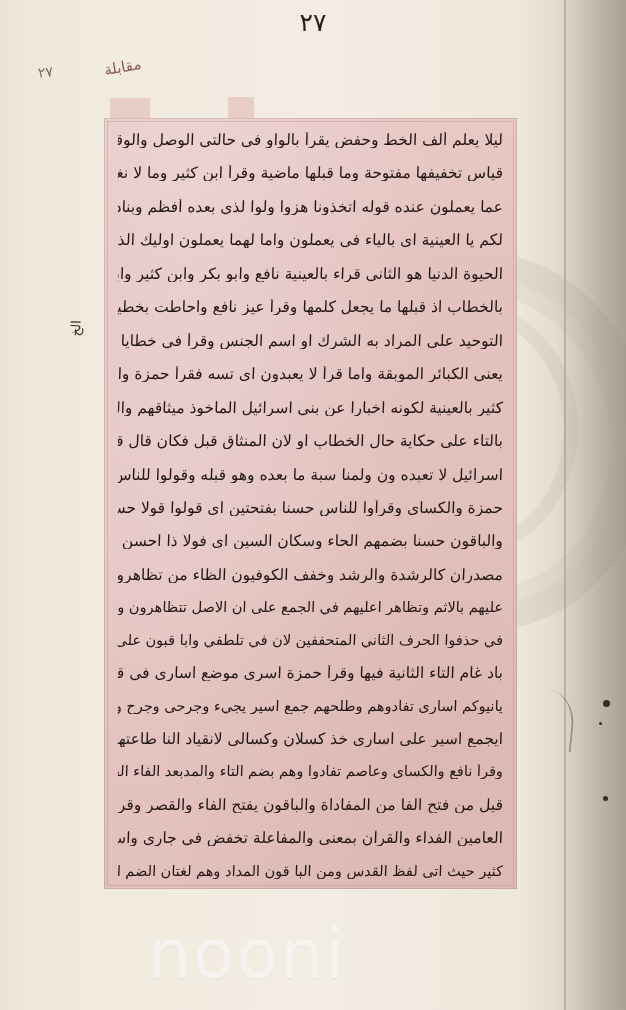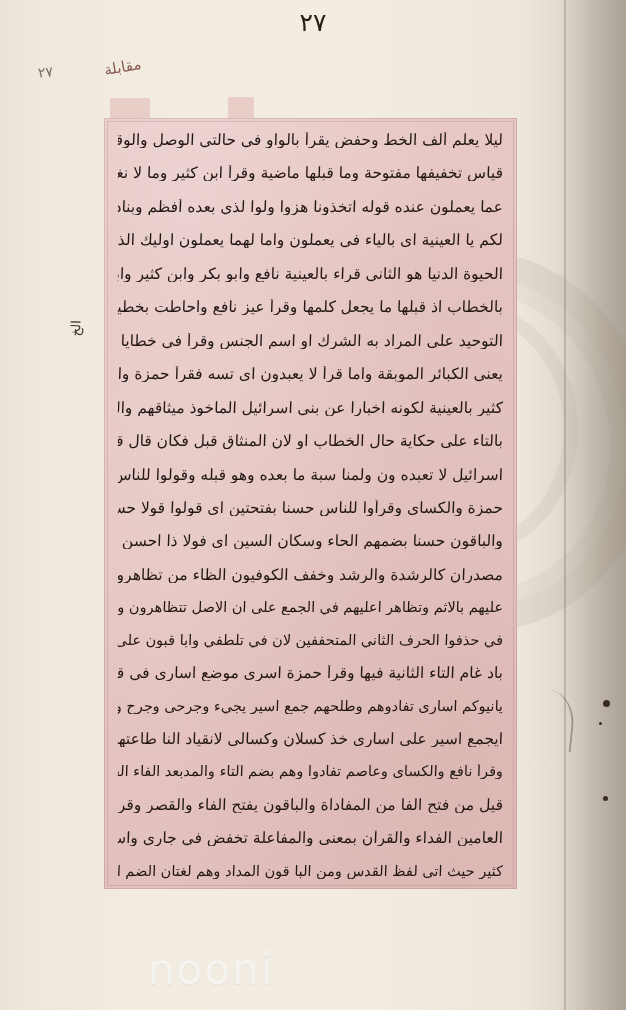--- a/index.html
+++ b/index.html
@@ -186,21 +186,21 @@
     height: 60px;
     border-right: 2px solid rgba(90,74,60,0.45);
     border-radius: 0 60% 0 0;
     transform: rotate(6deg);
   }
   
   .watermark {
     position: absolute;
     left: 148px;
     bottom: 16px;
-    font-size: 42px;
+    font-size: 68px;
     letter-spacing: 2px;
     color: rgba(255,255,255,0.62);
     font-family: "DejaVu Sans", sans-serif;
     text-shadow: 0 1px 0 rgba(0,0,0,0.05);
     user-select: none;
   }
 </style>
 </head>
 <body>
 

